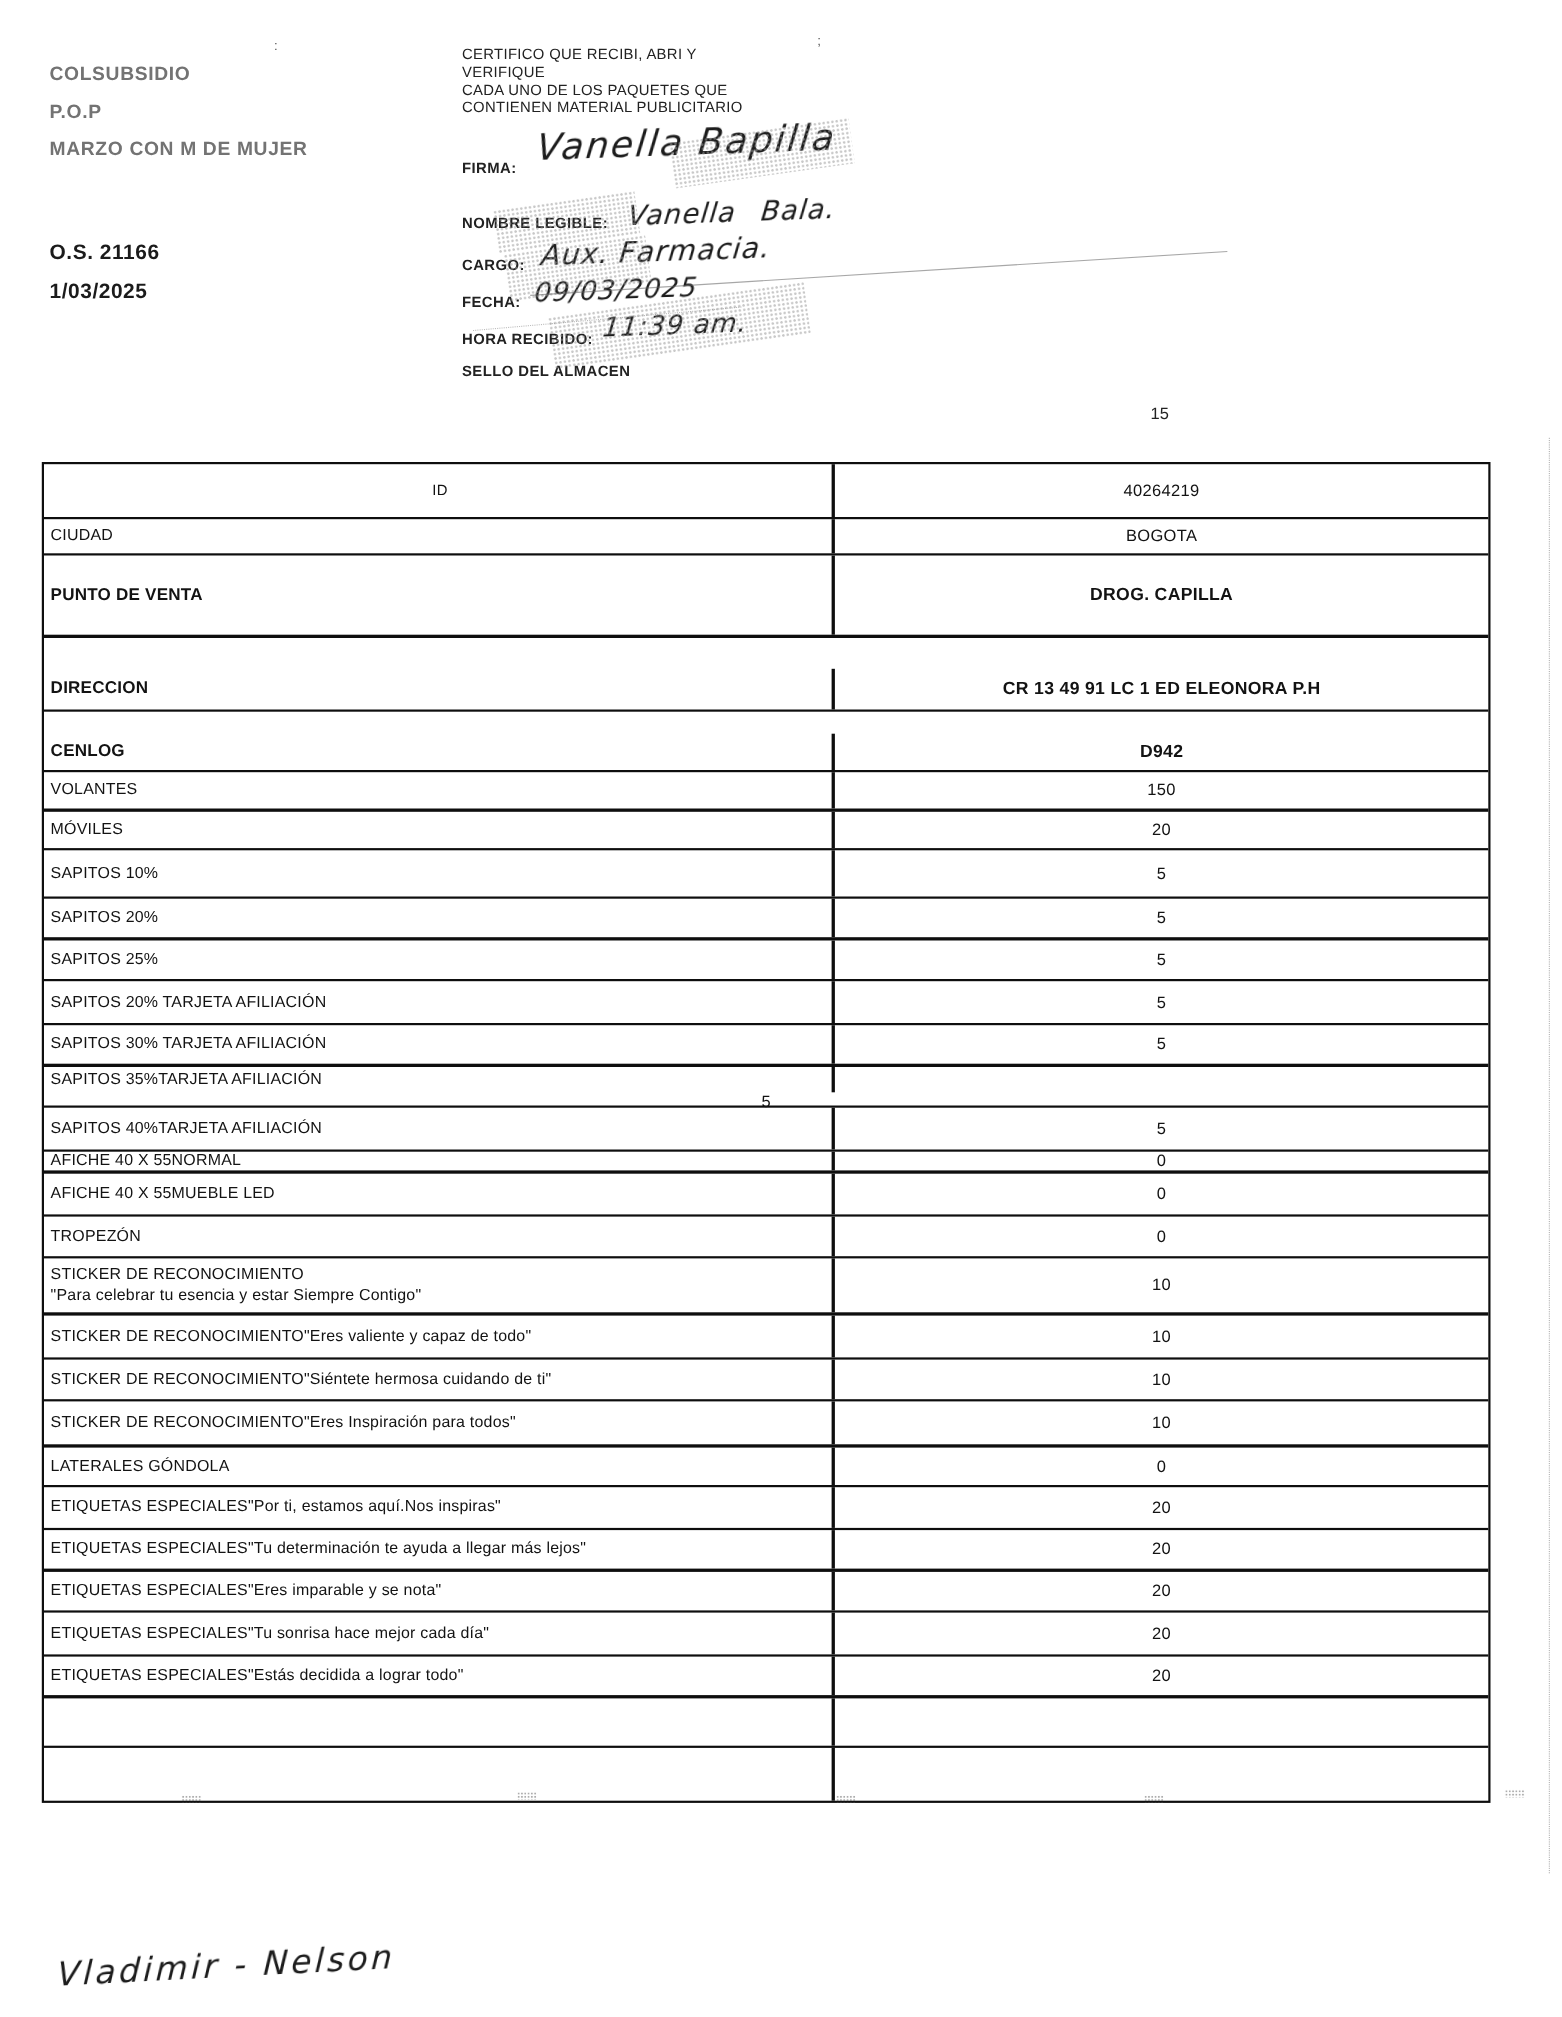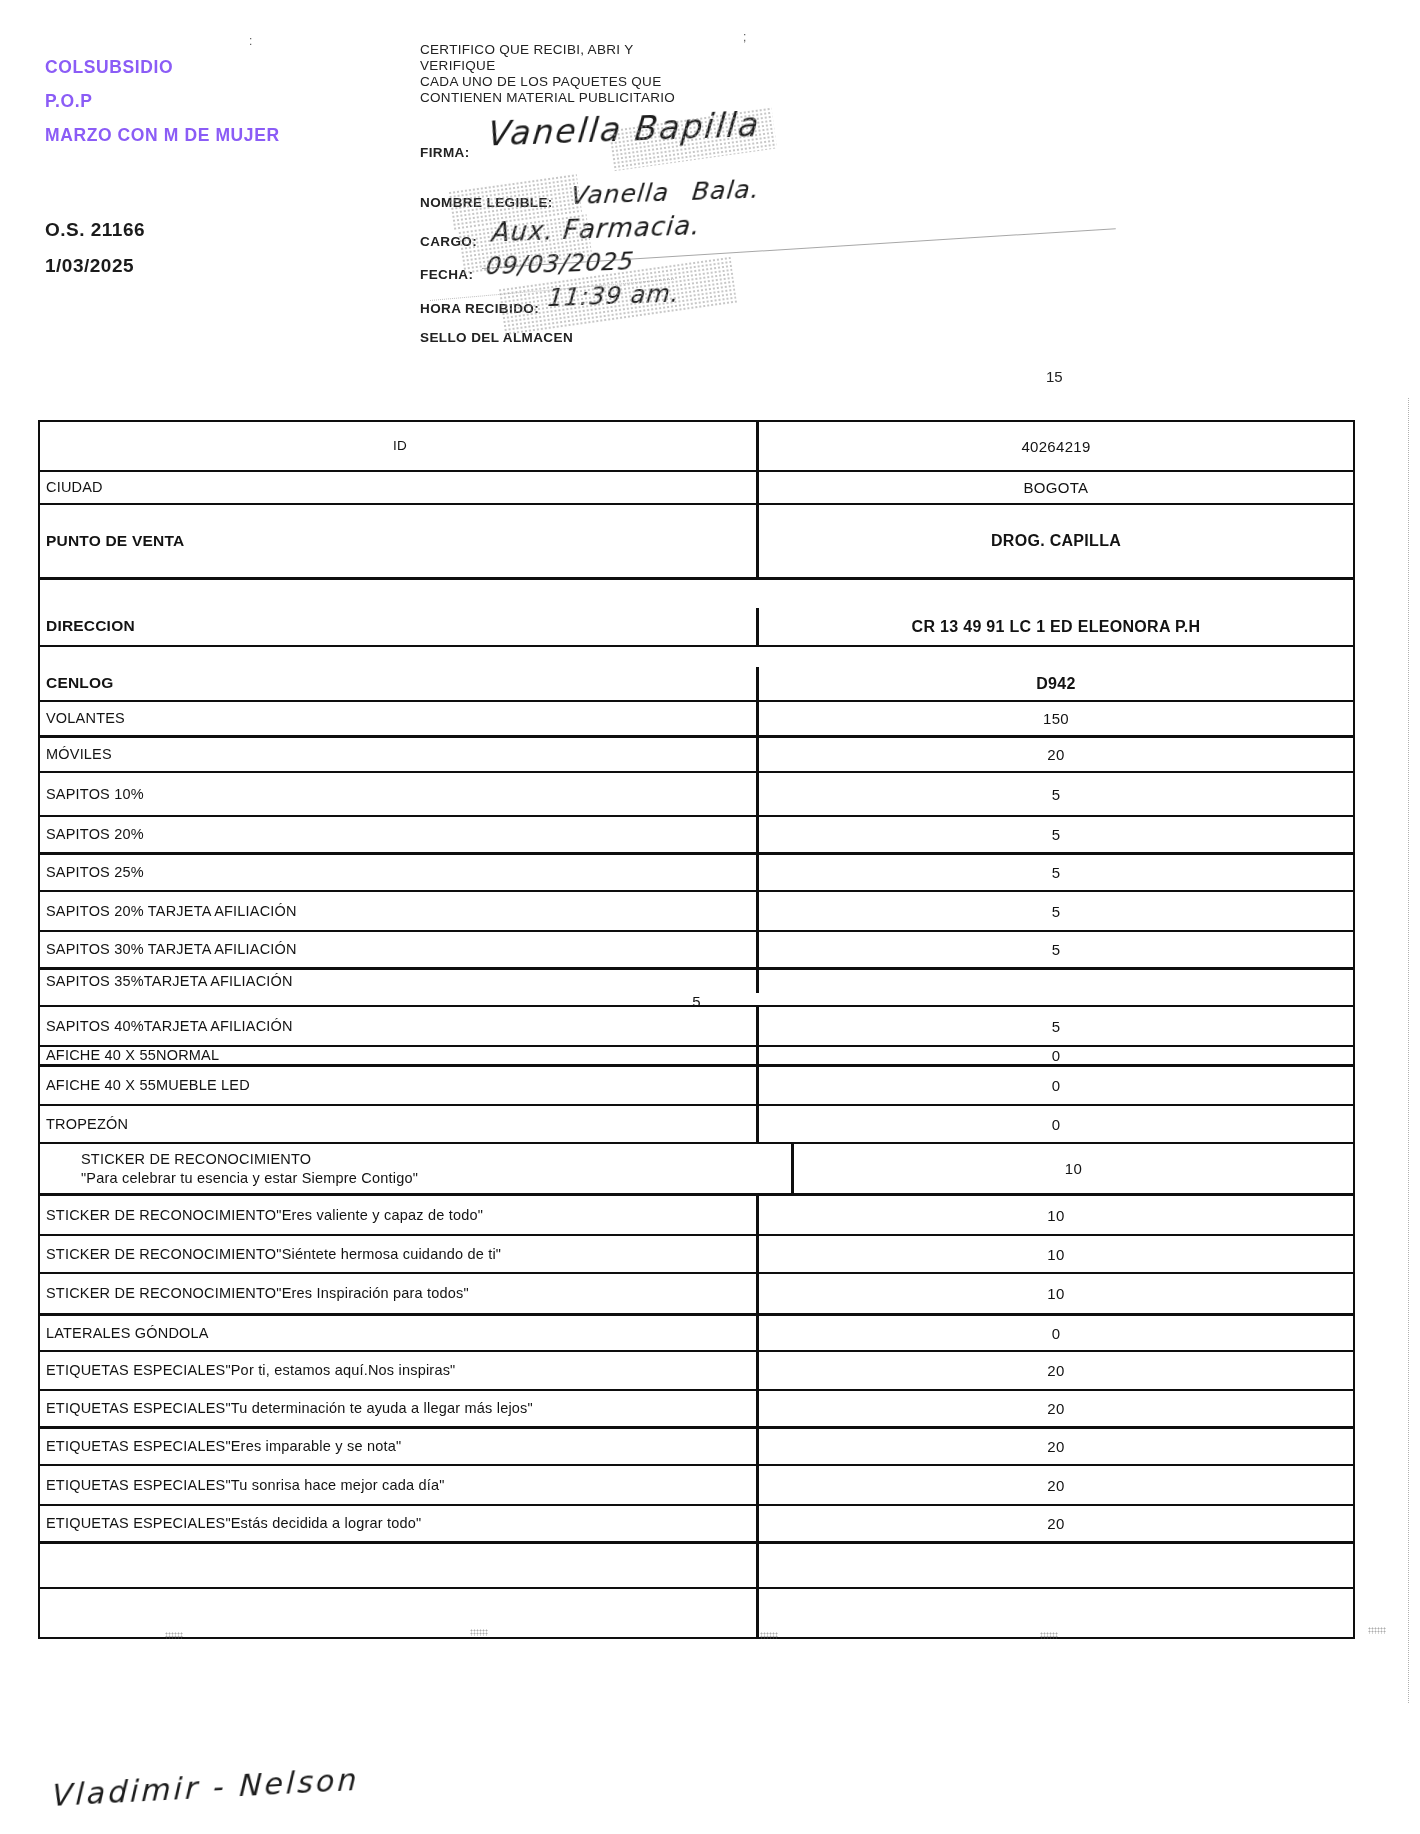--- a/index.html
+++ b/index.html
@@ -4,21 +4,21 @@
 <style>
   html,body{margin:0;padding:0;}
   body{
     width:1420px;height:1834px;background:#ffffff;position:relative;overflow:hidden;
     font-family:"Liberation Sans", sans-serif;color:#141414;
     -webkit-font-smoothing:none;
   }
   .abs{position:absolute;}
 
   
-  .brand-block{left:45px;top:50px;font-size:17.5px;font-weight:bold;letter-spacing:.6px;line-height:34px;color:#8b5cf6;}
+  .brand-block{left:45px;top:50px;font-size:17.5px;font-weight:bold;letter-spacing:.6px;line-height:34px;color:#737373;}
   .order-block{left:45px;top:212px;font-size:19px;font-weight:bold;letter-spacing:.5px;line-height:36px;color:#1b1b1b;}
 
   
   .cert-statement{left:420px;top:42px;font-size:13.5px;line-height:16px;letter-spacing:.3px;color:#222;}
   .field-row{left:420px;white-space:nowrap;}
   .field-label{font-size:13.5px;font-weight:600;letter-spacing:.4px;color:#222;}
   .hw{
     font-family:"DejaVu Sans", sans-serif;font-style:italic;color:#1c1c1c;
     display:inline-block;transform:rotate(-2deg) skewX(-8deg);
     filter:blur(.3px);letter-spacing:1px;
@@ -207,21 +207,21 @@
         <div>AFICHE 40 X 55MUEBLE LED</div>
       </div>
       <div class="val">0</div>
     </div>
     <div class="trow" style="height: 38px;">
       <div class="lbl">
         <div>TROPEZÓN</div>
       </div>
       <div class="val">0</div>
     </div>
-    <div class="trow" style="height: 52px; padding-left: 35px;">
+    <div class="trow" style="height: 52px;">
       <div class="lbl">
         <div>STICKER DE RECONOCIMIENTO</div>
         <div>"Para celebrar tu esencia y estar Siempre Contigo"</div>
       </div>
       <div class="val">10</div>
     </div>
     <div class="trow" style="height: 40px;">
       <div class="lbl">
         <div>STICKER DE RECONOCIMIENTO"Eres valiente y capaz de todo"</div>
       </div>

